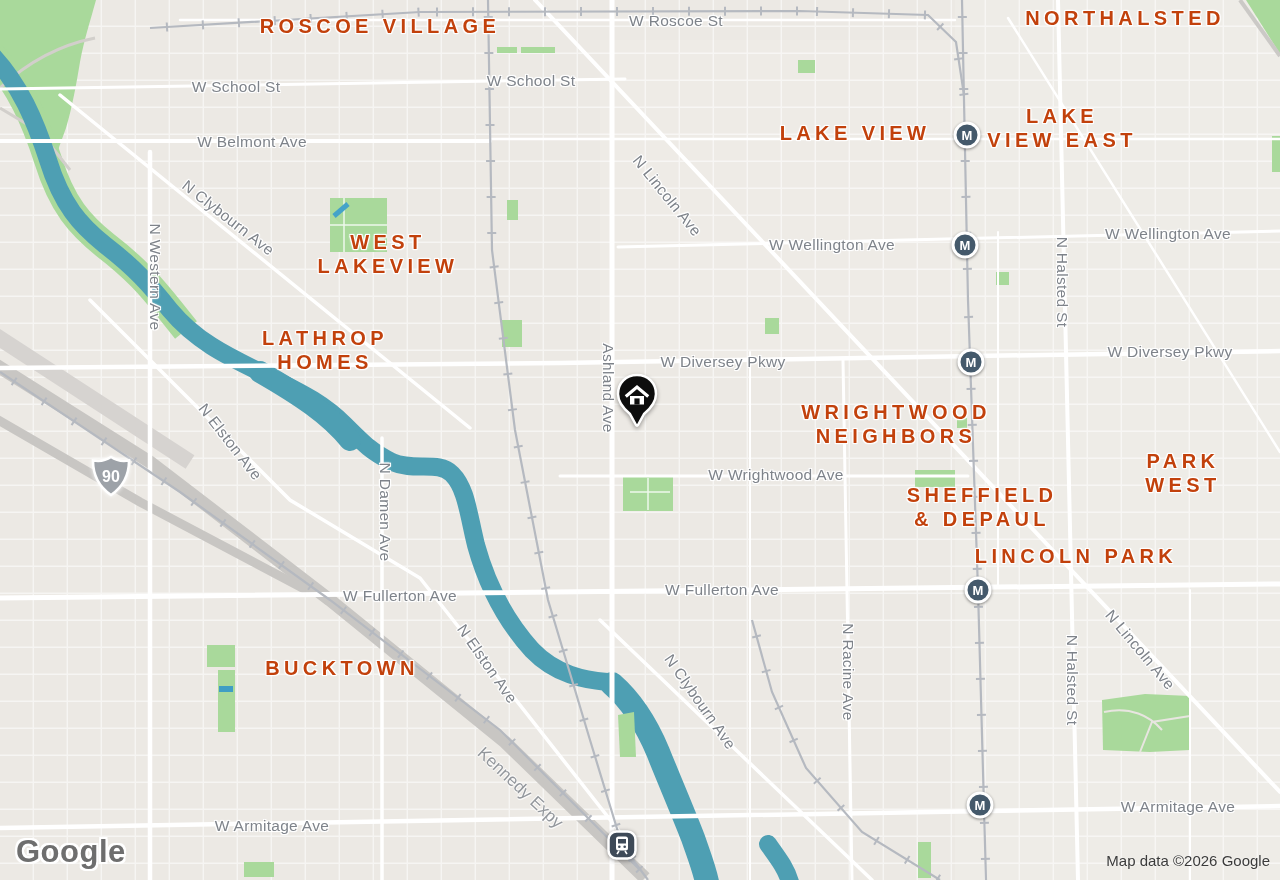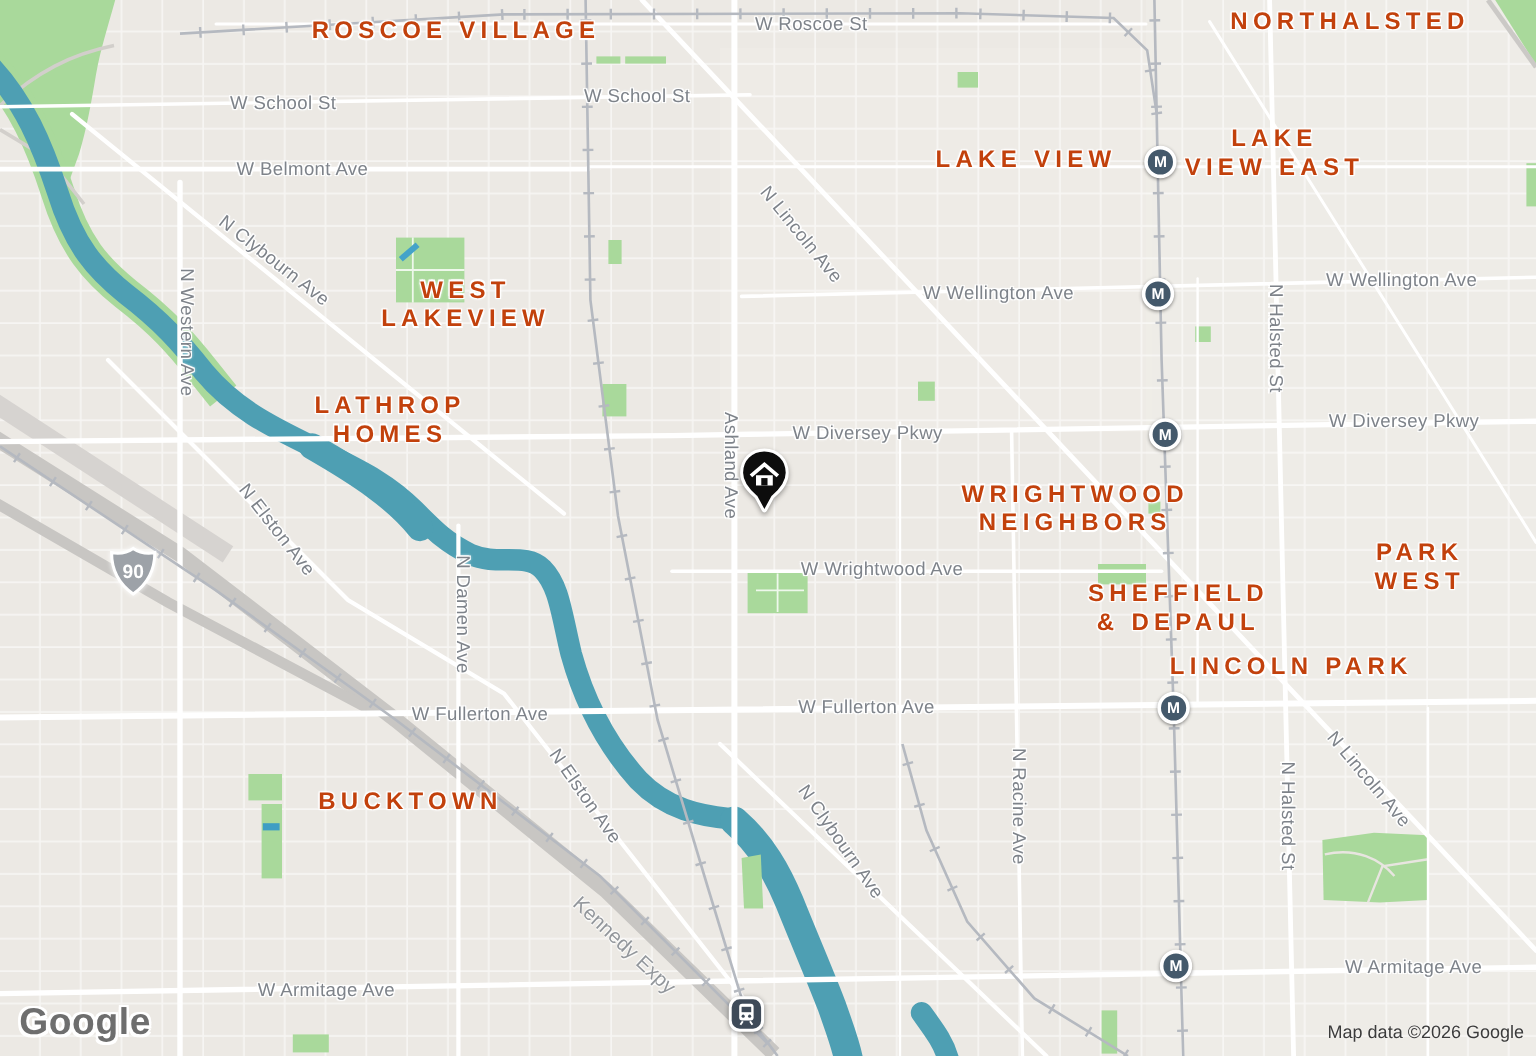--- a/index.html
+++ b/index.html
@@ -253,21 +253,21 @@
       <div class="lbl street" style="left: 531px; top: 81px; transform: translate(-50%, -50%) rotate(0deg);">W School St</div>
       <div class="lbl street" style="left: 252px; top: 142px; transform: translate(-50%, -50%) rotate(0deg);">W Belmont Ave</div>
       <div class="lbl street" style="left: 228px; top: 218px; transform: translate(-50%, -50%) rotate(38deg);">N Clybourn Ave</div>
       <div class="lbl street" style="left: 155px; top: 277px; transform: translate(-50%, -50%) rotate(90deg);">N Western Ave</div>
       <div class="lbl street" style="left: 667px; top: 196px; transform: translate(-50%, -50%) rotate(51deg);">N Lincoln Ave</div>
       <div class="lbl street" style="left: 832px; top: 245px; transform: translate(-50%, -50%) rotate(0deg);">W Wellington Ave</div>
       <div class="lbl street" style="left: 1168px; top: 234px; transform: translate(-50%, -50%) rotate(0deg);">W Wellington Ave</div>
       <div class="lbl street" style="left: 723px; top: 362px; transform: translate(-50%, -50%) rotate(0deg);">W Diversey Pkwy</div>
       <div class="lbl street" style="left: 1170px; top: 352px; transform: translate(-50%, -50%) rotate(0deg);">W Diversey Pkwy</div>
       <div class="lbl street" style="left: 608px; top: 388px; transform: translate(-50%, -50%) rotate(90deg);">Ashland Ave</div>
-      <div class="lbl street" style="left: 735px; top: 475px; transform: translate(-50%, -50%) rotate(0deg);">W Wrightwood Ave</div>
+      <div class="lbl street" style="left: 776px; top: 475px; transform: translate(-50%, -50%) rotate(0deg);">W Wrightwood Ave</div>
       <div class="lbl street" style="left: 230px; top: 442px; transform: translate(-50%, -50%) rotate(52deg);">N Elston Ave</div>
       <div class="lbl street" style="left: 385px; top: 512px; transform: translate(-50%, -50%) rotate(90deg);">N Damen Ave</div>
       <div class="lbl street" style="left: 400px; top: 596px; transform: translate(-50%, -50%) rotate(0deg);">W Fullerton Ave</div>
       <div class="lbl street" style="left: 722px; top: 590px; transform: translate(-50%, -50%) rotate(0deg);">W Fullerton Ave</div>
       <div class="lbl street" style="left: 487px; top: 664px; transform: translate(-50%, -50%) rotate(55deg);">N Elston Ave</div>
       <div class="lbl street" style="left: 700px; top: 702px; transform: translate(-50%, -50%) rotate(55deg);">N Clybourn Ave</div>
       <div class="lbl street" style="left: 848px; top: 672px; transform: translate(-50%, -50%) rotate(90deg);">N Racine Ave</div>
       <div class="lbl street" style="left: 1062px; top: 282px; transform: translate(-50%, -50%) rotate(90deg);">N Halsted St</div>
       <div class="lbl street" style="left: 1072px; top: 680px; transform: translate(-50%, -50%) rotate(90deg);">N Halsted St</div>
       <div class="lbl street" style="left: 1140px; top: 650px; transform: translate(-50%, -50%) rotate(50deg);">N Lincoln Ave</div>

